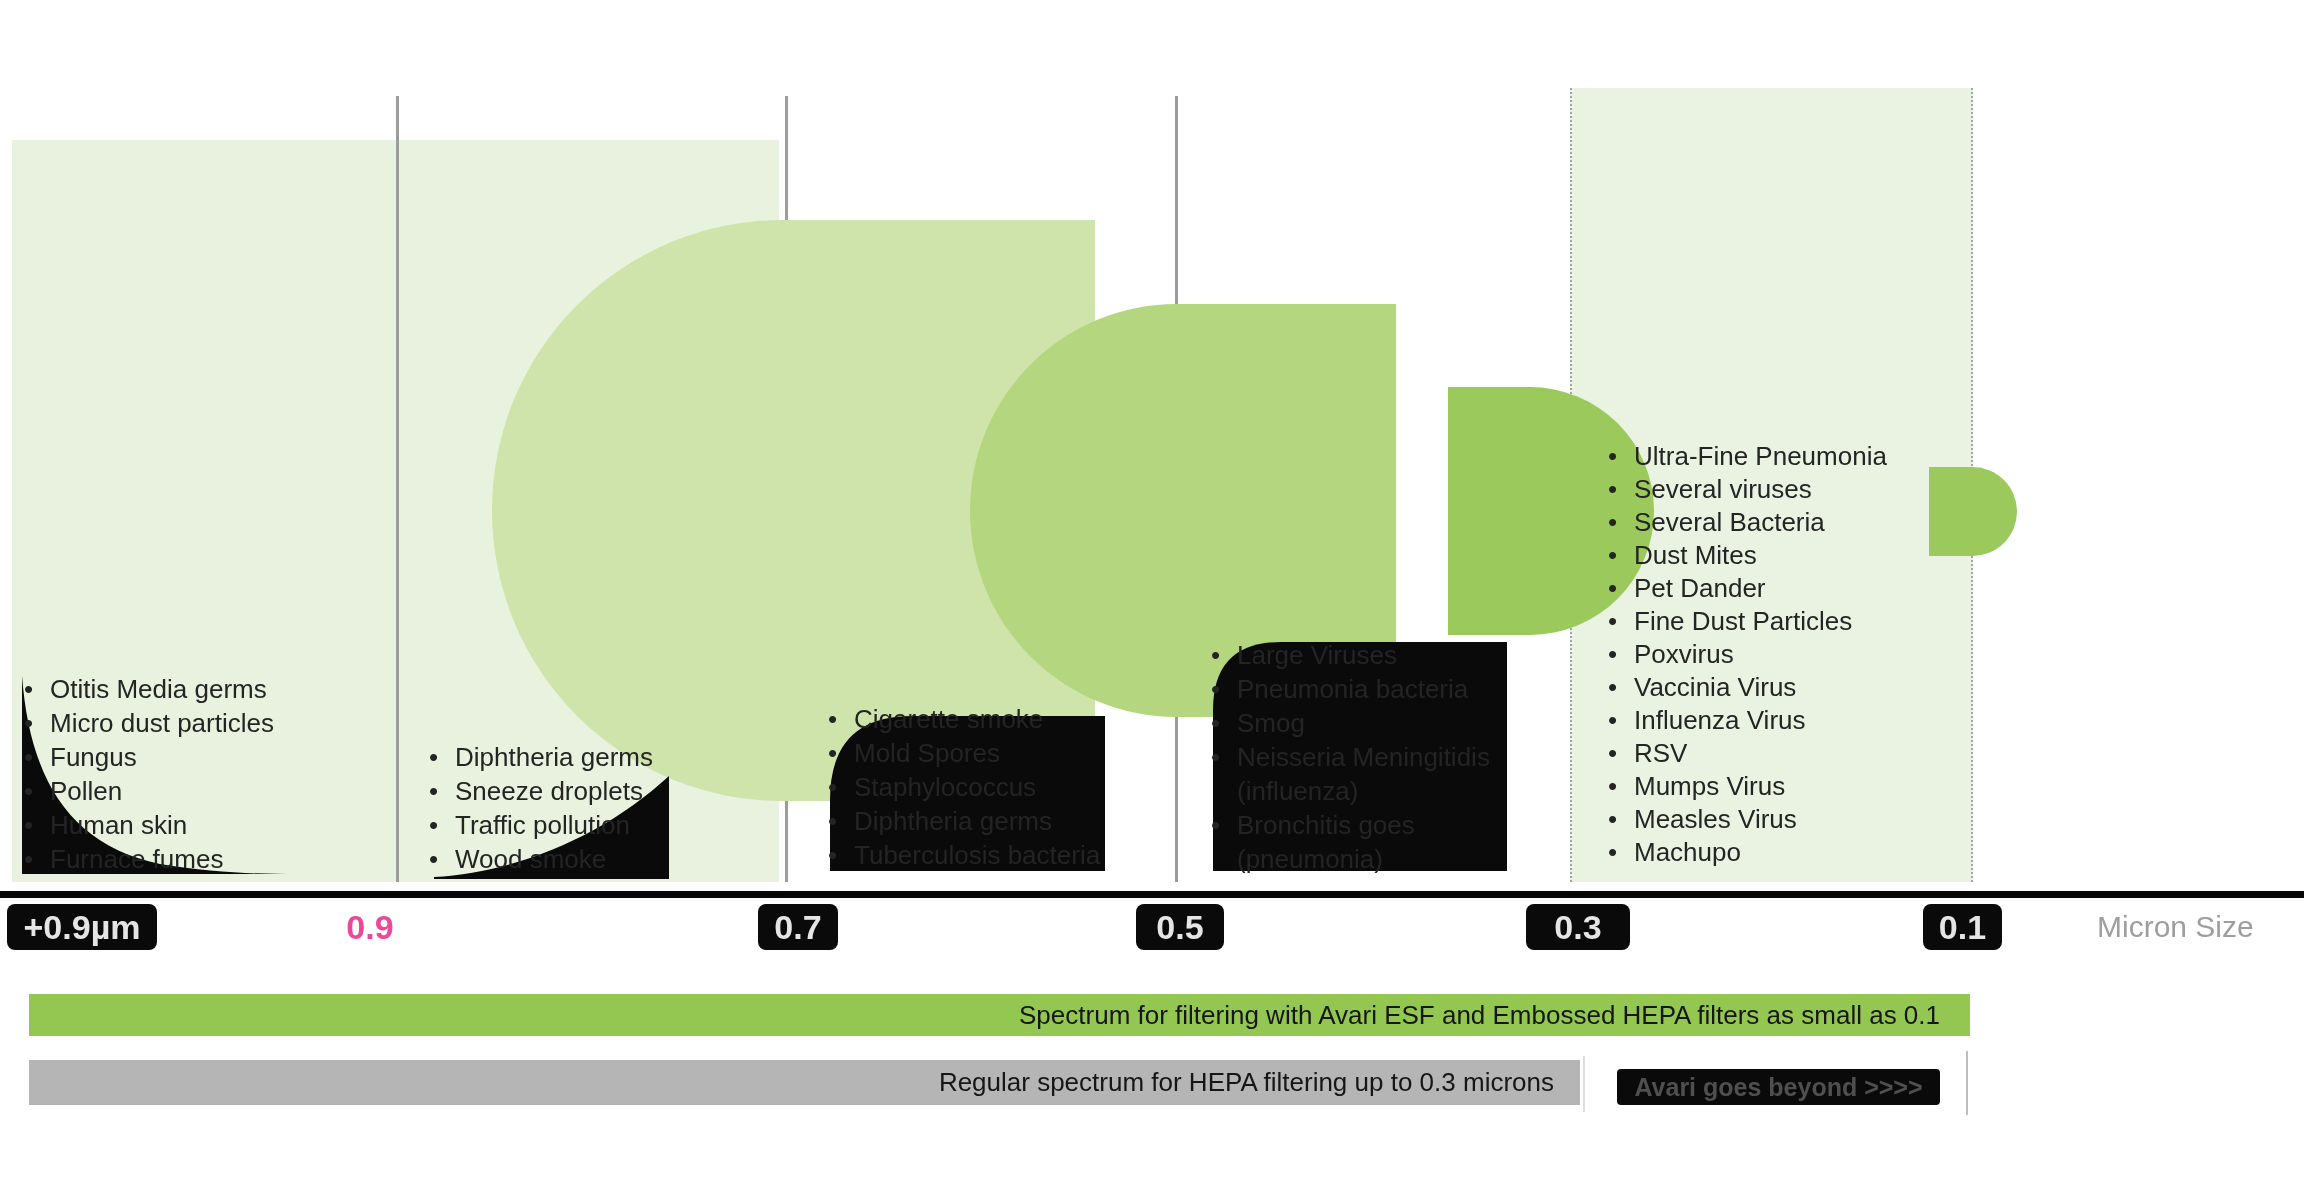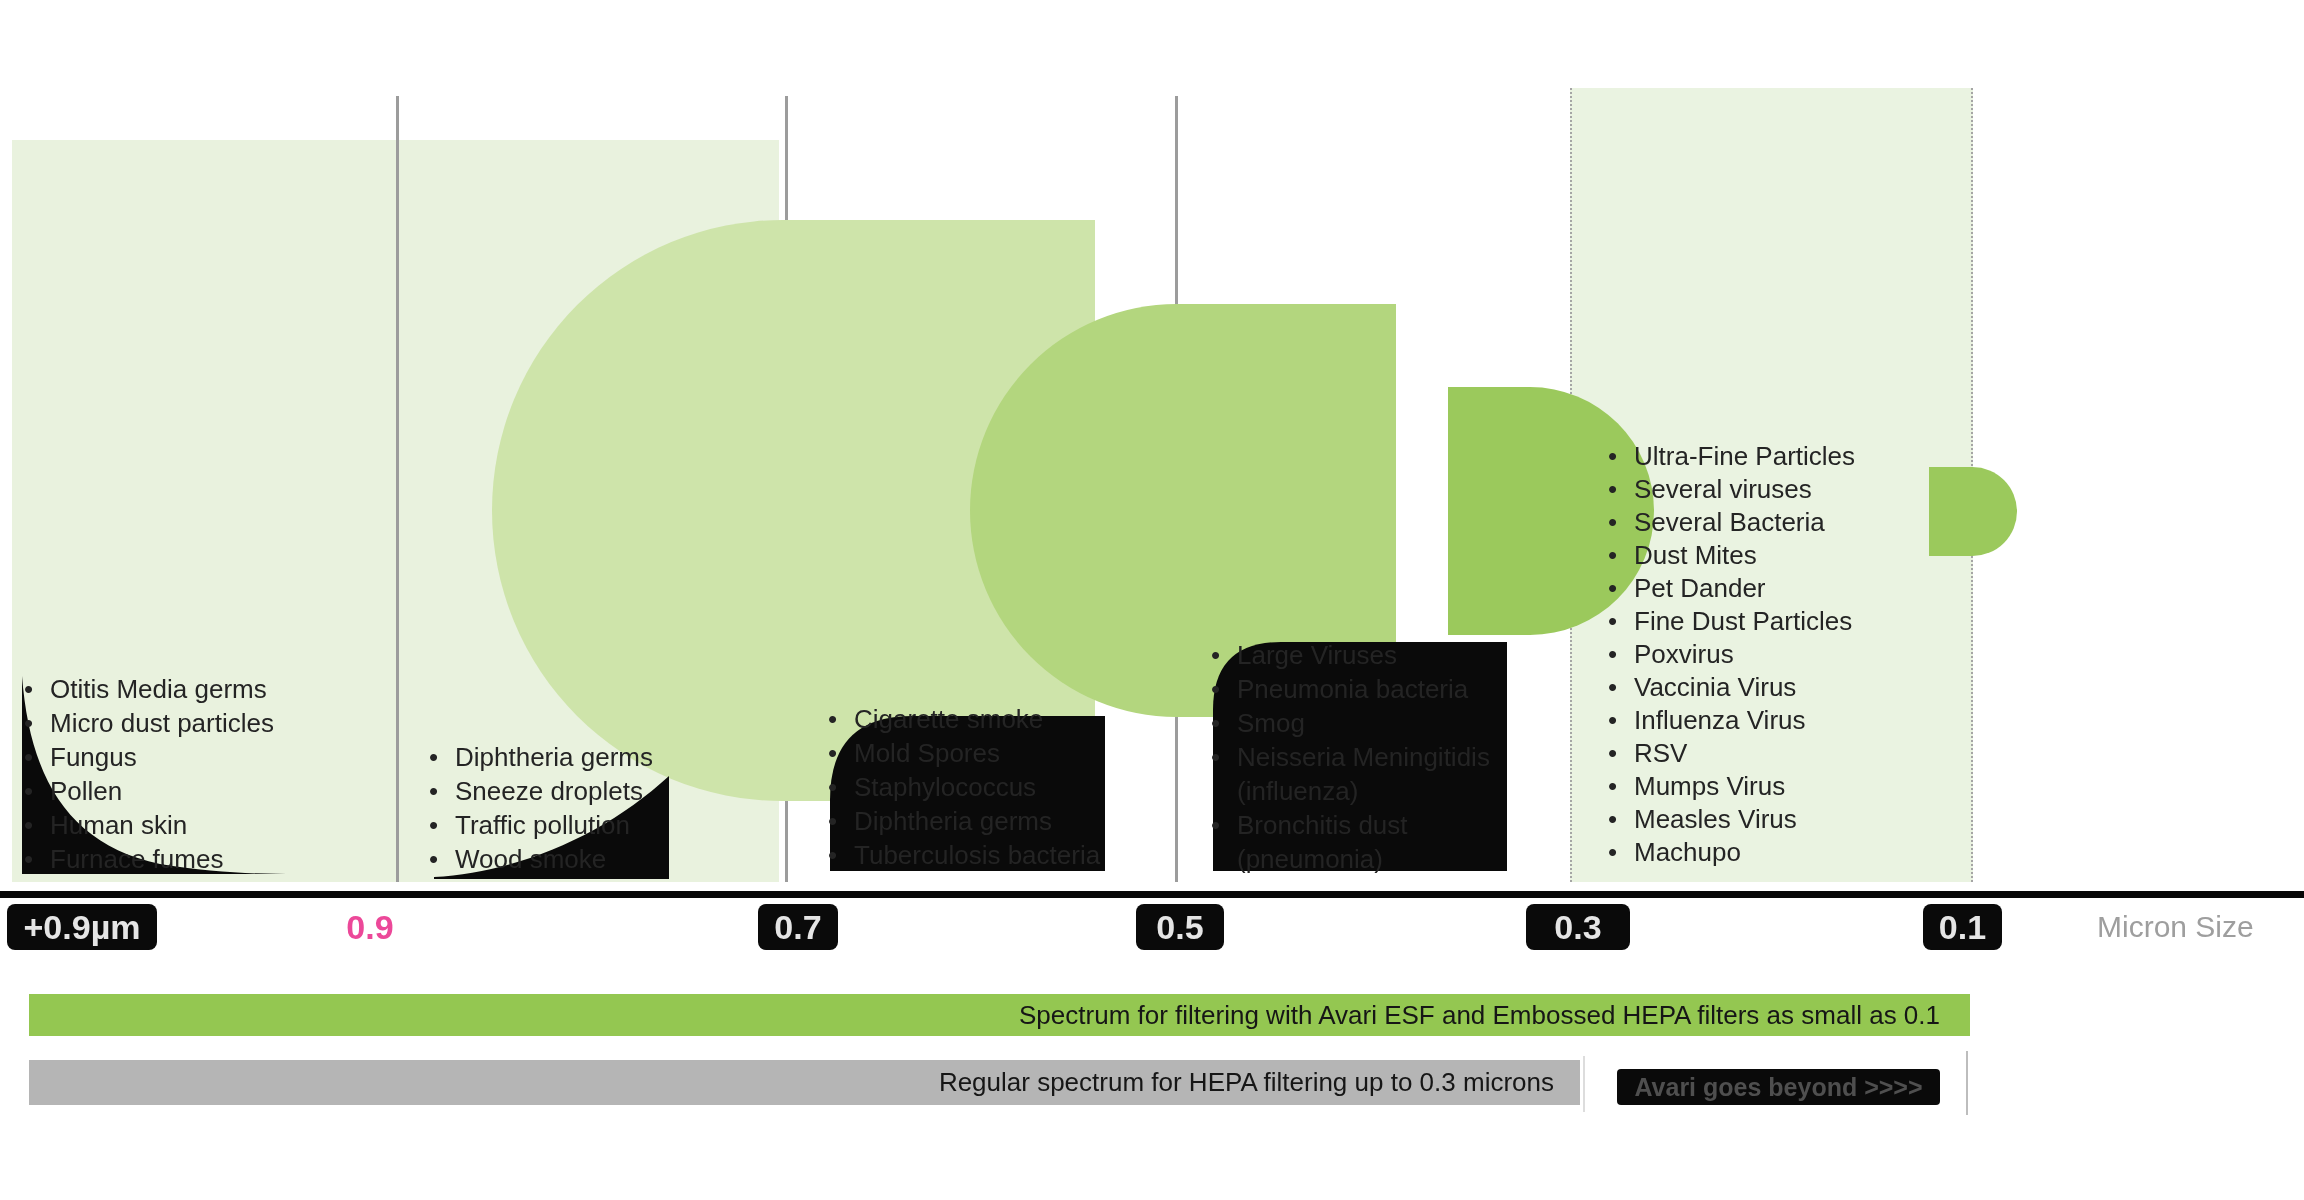--- a/index.html
+++ b/index.html
@@ -171,31 +171,31 @@
       <div class="li">
         <span class="bullet">•</span>
         <span class="txt">Neisseria Meningitidis</span>
       </div>
       <div class="li">
         <span class="bullet hide">•</span>
         <span class="txt">(influenza)</span>
       </div>
       <div class="li">
         <span class="bullet">•</span>
-        <span class="txt">Bronchitis dust</span>
+        <span class="txt">Bronchitis goes</span>
       </div>
       <div class="li">
         <span class="bullet hide">•</span>
         <span class="txt">(pneumonia)</span>
       </div>
     </div>
   <div class="abs plist plist-5">
       <div class="li">
         <span class="bullet">•</span>
-        <span class="txt">Ultra-Fine Particles</span>
+        <span class="txt">Ultra-Fine Pneumonia</span>
       </div>
       <div class="li">
         <span class="bullet">•</span>
         <span class="txt">Several viruses</span>
       </div>
       <div class="li">
         <span class="bullet">•</span>
         <span class="txt">Several Bacteria</span>
       </div>
       <div class="li">

